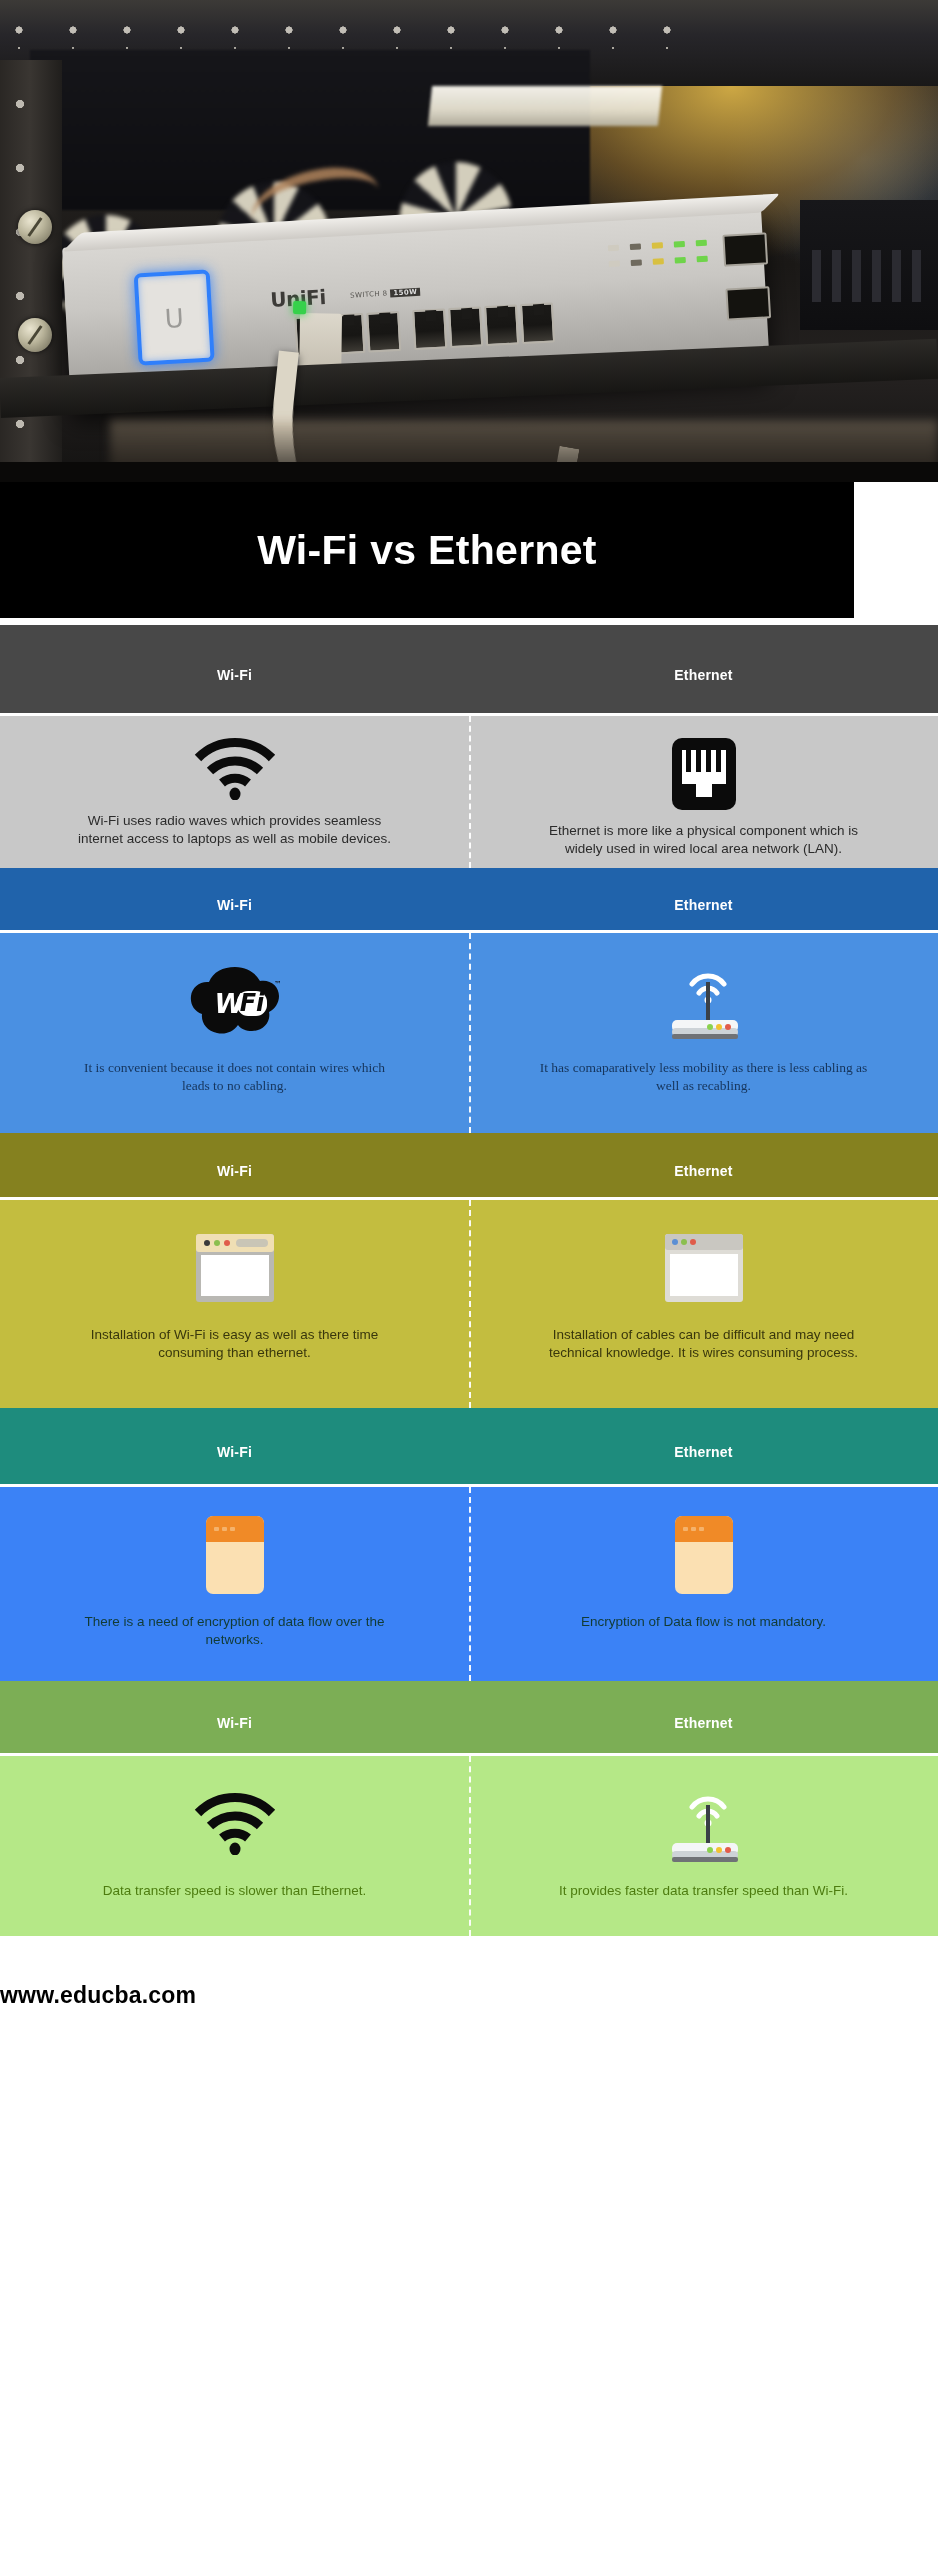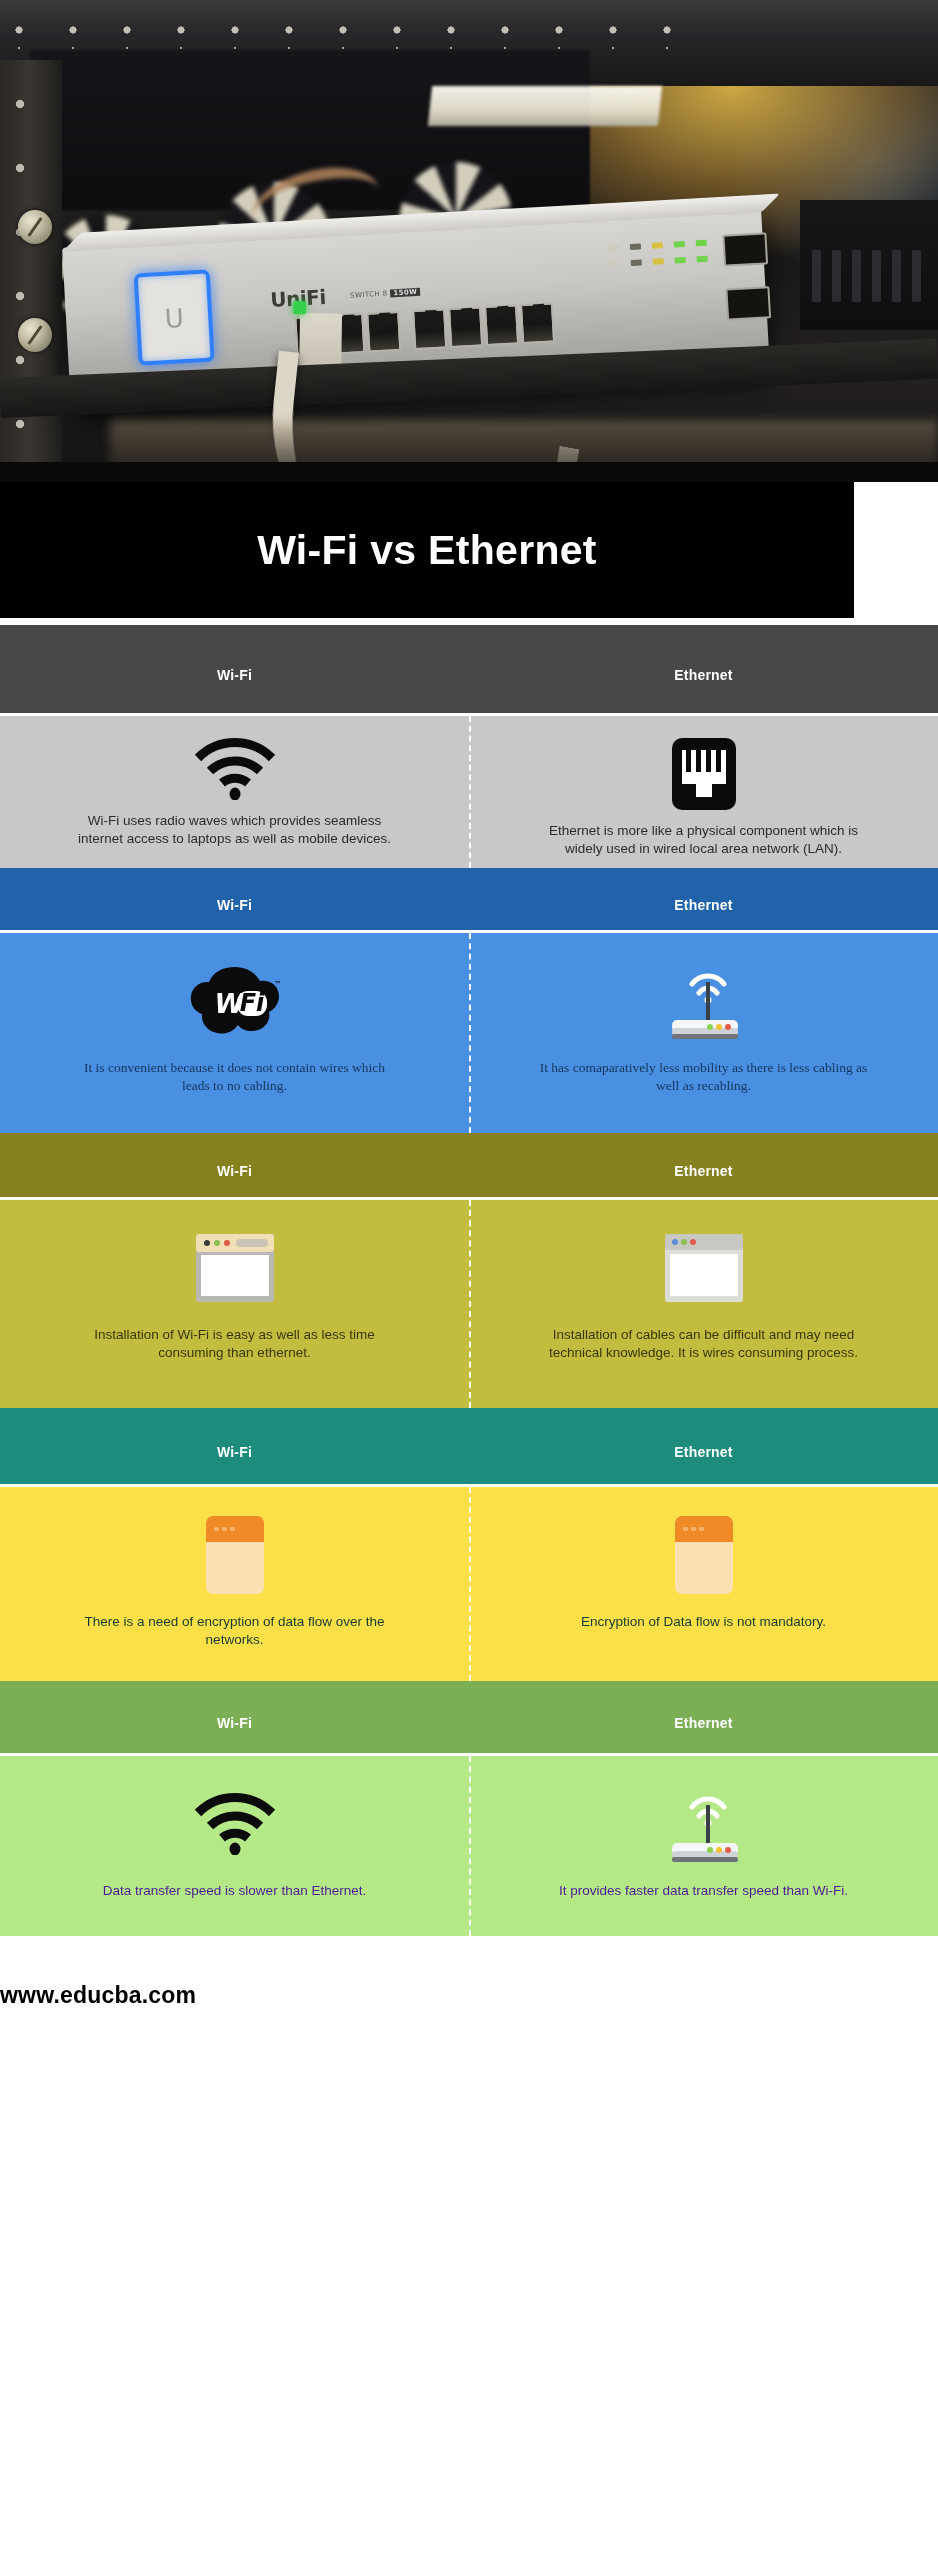--- a/index.html
+++ b/index.html
@@ -251,25 +251,25 @@
   
   .s-gray  .sec-head { background:#484848; height: 88px; }
   .s-gray  .sec-body { background:#c8c8c8; height: 152px; }
   .s-blue  .sec-head { background:#2063ab; height: 62px; }
   .s-blue  .sec-body { background:#4a90e2; height: 200px; }
   .s-blue  .desc { color:#16355c;font-family:Liberation Serif, serif; }
   .s-olive .sec-head { background:#85811f; height: 64px; }
   .s-olive .sec-body { background:#c3bd3f; height: 208px; }
   .s-olive .desc { color:#39370c; }
   .s-teal  .sec-head { background:#1e8c7d; height: 76px; }
-  .s-teal  .sec-body { background:#fde047; height: 194px; }
+  .s-teal  .sec-body { background:#3b82f6; height: 194px; }
   .s-teal  .desc { color:#123b35; }
   .s-green .sec-head { background:#7cae55; height: 72px; }
   .s-green .sec-body { background:#b5e887; height: 180px; }
-  .s-green .desc { color:#4c1d95; }
+  .s-green .desc { color:#4d7c0f; }
 
   
   .wifi-ico svg, .rj45-ico svg, .router-ico svg,
   .window-ico svg, .card-ico svg, .wifilogo-ico svg { display:block; }
 
   
   .footer {
     width: 938px; height: 118px; background:#fff;
     display:flex; align-items:center; justify-content:flex-start;
   }
@@ -443,21 +443,21 @@
           <svg width="86" height="80" viewBox="0 0 86 80">
             <rect x="4" y="6" width="78" height="68" rx="3" fill="#b9b8b3"></rect>
             <rect x="4" y="6" width="78" height="18" rx="3" fill="#f0dfb4"></rect>
             <circle cx="15" cy="15" r="3" fill="#3b3b3b"></circle>
             <circle cx="25" cy="15" r="3" fill="#8bbf4f"></circle>
             <circle cx="35" cy="15" r="3" fill="#e05c4a"></circle>
             <rect x="44" y="11" width="32" height="8" rx="4" fill="#c9c5b6"></rect>
             <rect x="9" y="27" width="68" height="41" fill="#ffffff"></rect>
           </svg>
         </div>
-        <div class="desc">Installation of Wi-Fi is easy as well as less time consuming than ethernet.</div>
+        <div class="desc">Installation of Wi-Fi is easy as well as there time consuming than ethernet.</div>
       </div>
       <div class="cell">
         <div class="icon-wrap window-ico">
           <svg width="86" height="80" viewBox="0 0 86 80">
             <rect x="4" y="6" width="78" height="68" rx="3" fill="#dedcd6"></rect>
             <rect x="4" y="6" width="78" height="16" rx="3" fill="#c9c7c1"></rect>
             <circle cx="14" cy="14" r="3" fill="#5b8fd4"></circle>
             <circle cx="23" cy="14" r="3" fill="#8bbf4f"></circle>
             <circle cx="32" cy="14" r="3" fill="#e05c4a"></circle>
             <rect x="9" y="26" width="68" height="42" fill="#ffffff"></rect>

